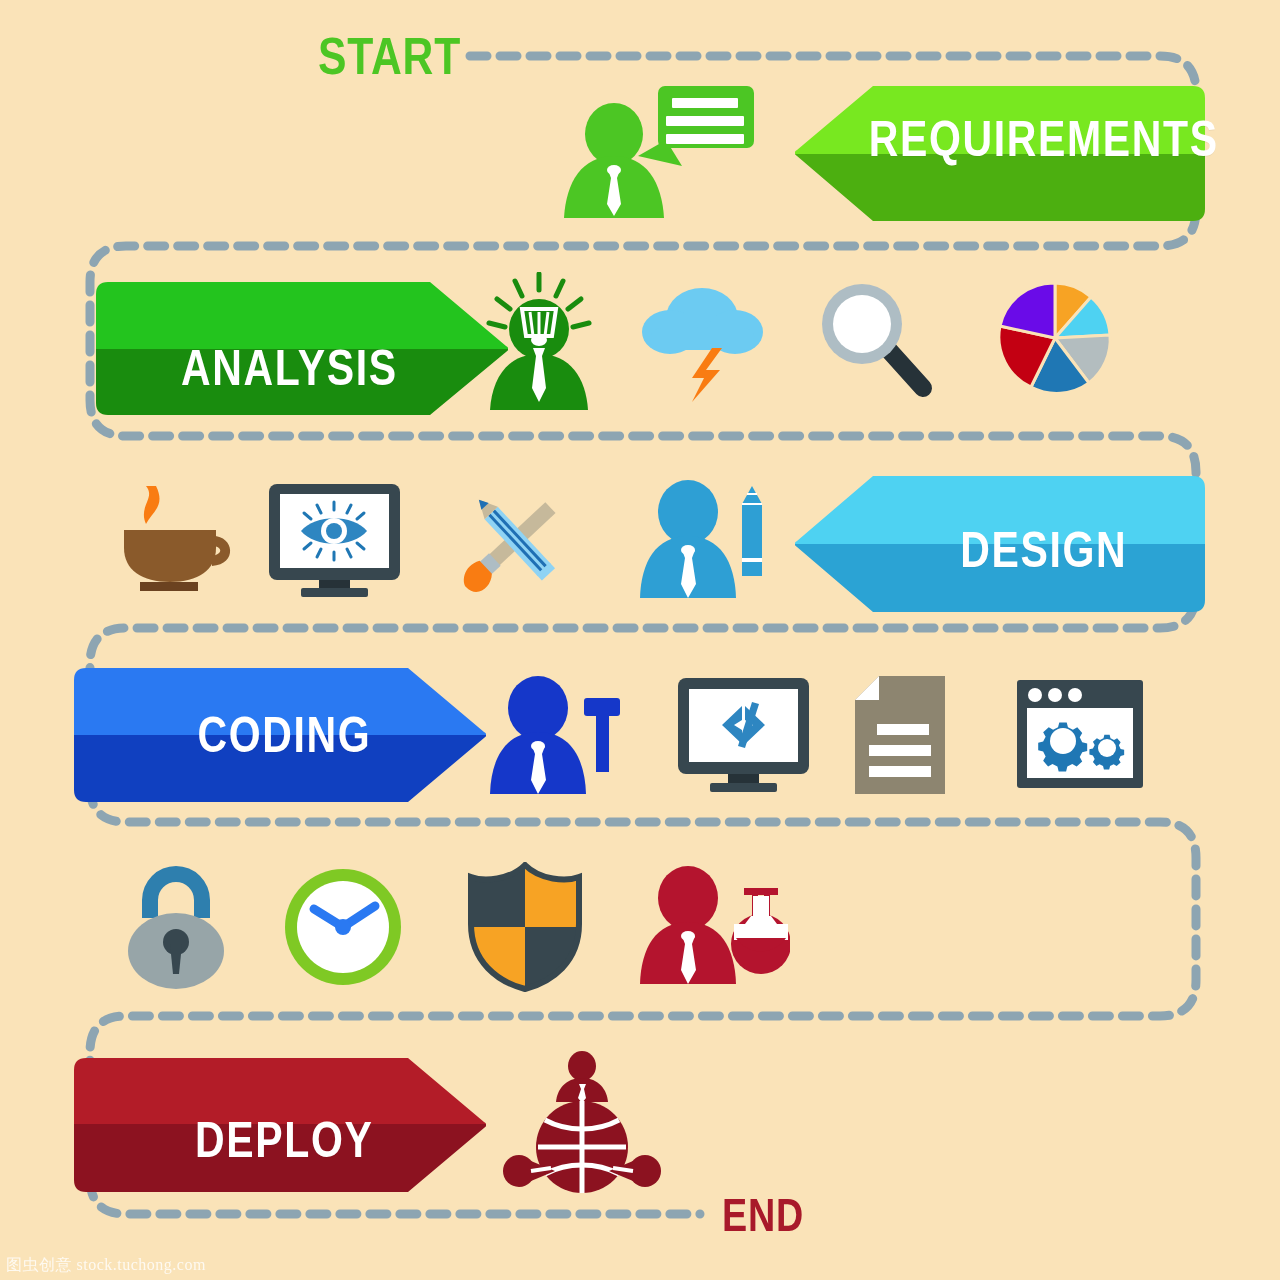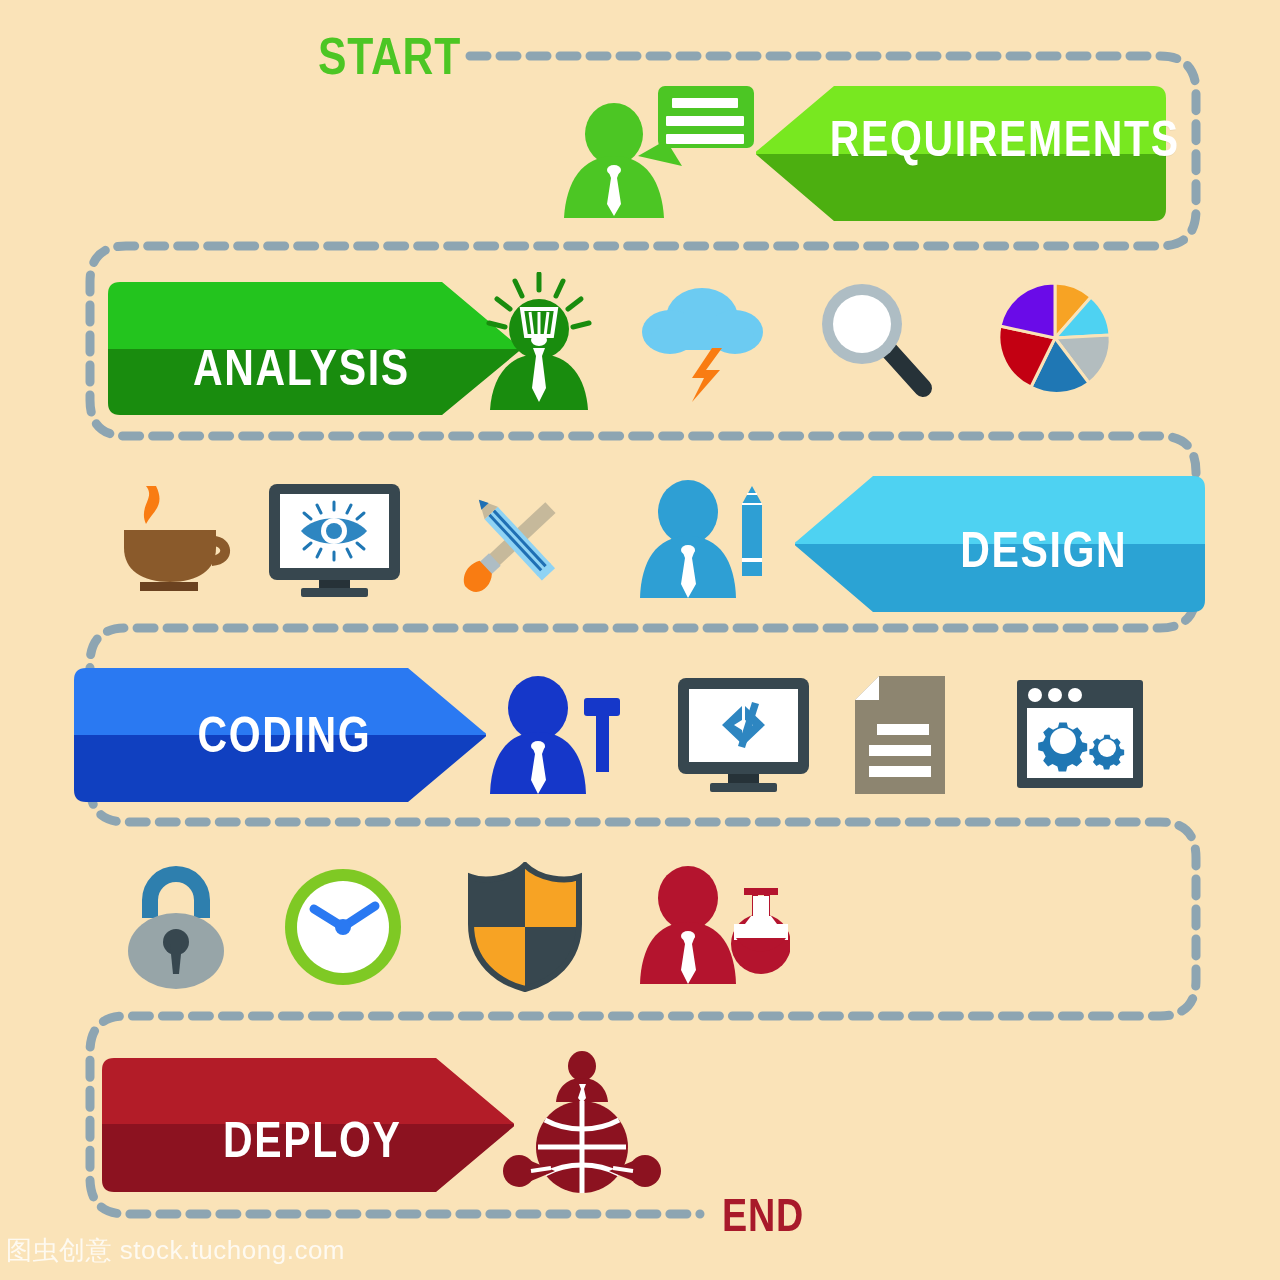--- a/index.html
+++ b/index.html
@@ -42,24 +42,24 @@
     transform-origin:left center;
     white-space:nowrap;
   }
 
   
   .icon{position:absolute;}
   .icon svg{display:block;}
 
   
   .watermark{
-    position:absolute;left:6px;bottom:12px;
+    position:absolute;left:6px;bottom:4px;
     color:rgba(255,255,255,0.80);
-    font-size:26px;
-    font-family:Liberation Sans, sans-serif;
+    font-size:16px;
+    font-family:Liberation Serif, serif;
     letter-spacing:0.5px;
     white-space:nowrap;
   }
 </style>
 </head>
 <body style="background: rgb(250, 227, 184);">
 
 <div id="stage">
 
   <svg class="dash-layer" viewBox="0 0 1280 1280" width="1280" height="1280">
@@ -87,37 +87,37 @@
 
       <ellipse cx="54" cy="52" rx="29" ry="31" fill="#4CC624"></ellipse>
 
       <path d="M 54 74 C 22 74 6 100 4 136 L 104 136 C 102 100 86 74 54 74 Z" fill="#4CC624"></path>
 
       <path d="M 48 88 L 60 88 L 57 96 L 61 122 L 54 134 L 47 122 L 51 96 Z" fill="#FFFFFF"></path>
       <ellipse cx="54" cy="88" rx="7" ry="5" fill="#FFFFFF"></ellipse>
     </svg>
   </div>
 
-  <div class="banner left" style="left:756px;top:86px;width:410px;height:106px;">
+  <div class="banner left" style="left:795px;top:86px;width:410px;height:106px;">
     <svg width="410" height="135" viewBox="0 0 410 135">
       <defs>
         <clipPath id="clipReq">
           <path d="M 78 0 L 398 0 Q 410 0 410 12 L 410 123 Q 410 135 398 135
                    L 78 135 L 2 70 Q -3 67 2 64 Z"></path>
         </clipPath>
       </defs>
       <g clip-path="url(#clipReq)">
         <rect x="0" y="0" width="410" height="68" fill="#78E820"></rect>
         <rect x="0" y="68" width="410" height="67" fill="#4CAF10"></rect>
       </g>
     </svg>
     <div class="blabel" style="font-size:50px;">REQUIREMENTS</div>
   </div>
 
-  <div class="banner right" style="left:74px;top:282px;width:412px;height:171px;padding-left:34px;">
+  <div class="banner right" style="left:62px;top:282px;width:412px;height:171px;padding-left:34px;">
     <svg width="412" height="133" viewBox="0 0 412 133">
       <defs>
         <clipPath id="clipAna">
           <path d="M 12 0 L 334 0 L 410 64 Q 415 67 410 70 L 334 133 L 12 133
                    Q 0 133 0 121 L 0 12 Q 0 0 12 0 Z"></path>
         </clipPath>
       </defs>
       <g clip-path="url(#clipAna)">
         <rect x="0" y="0" width="412" height="67" fill="#23C41E"></rect>
         <rect x="0" y="67" width="412" height="66" fill="#198C0E"></rect>
@@ -408,21 +408,21 @@
         <path d="M 94 74 L 148 74 L 148 58 L 94 58 Z" fill="#FFFFFF"></path>
         <path d="M 113 30 L 129 30 L 129 58 L 113 58 Z" fill="#FFFFFF"></path>
         <path d="M 105 58 L 137 58 L 131 50 L 111 50 Z" fill="#FFFFFF"></path>
         <circle cx="121" cy="78" r="30" fill="#B4142E" opacity="0"></circle>
         <path d="M 96 72 A 30 30 0 0 0 146 72 Z" fill="#B4142E"></path>
       </g>
     </svg>
   </div>
 
 
-  <div class="banner right" style="left:74px;top:1058px;width:412px;height:164px;margin-left:28px;">
+  <div class="banner right" style="left:74px;top:1058px;width:412px;height:164px;">
     <svg width="412" height="134" viewBox="0 0 412 134">
       <defs>
         <clipPath id="clipDep">
           <path d="M 12 0 L 334 0 L 410 64 Q 415 67 410 70 L 334 134 L 12 134
                    Q 0 134 0 122 L 0 12 Q 0 0 12 0 Z"></path>
         </clipPath>
       </defs>
       <g clip-path="url(#clipDep)">
         <rect x="0" y="0" width="412" height="66" fill="#B31C28"></rect>
         <rect x="0" y="66" width="412" height="68" fill="#8C1220"></rect>

